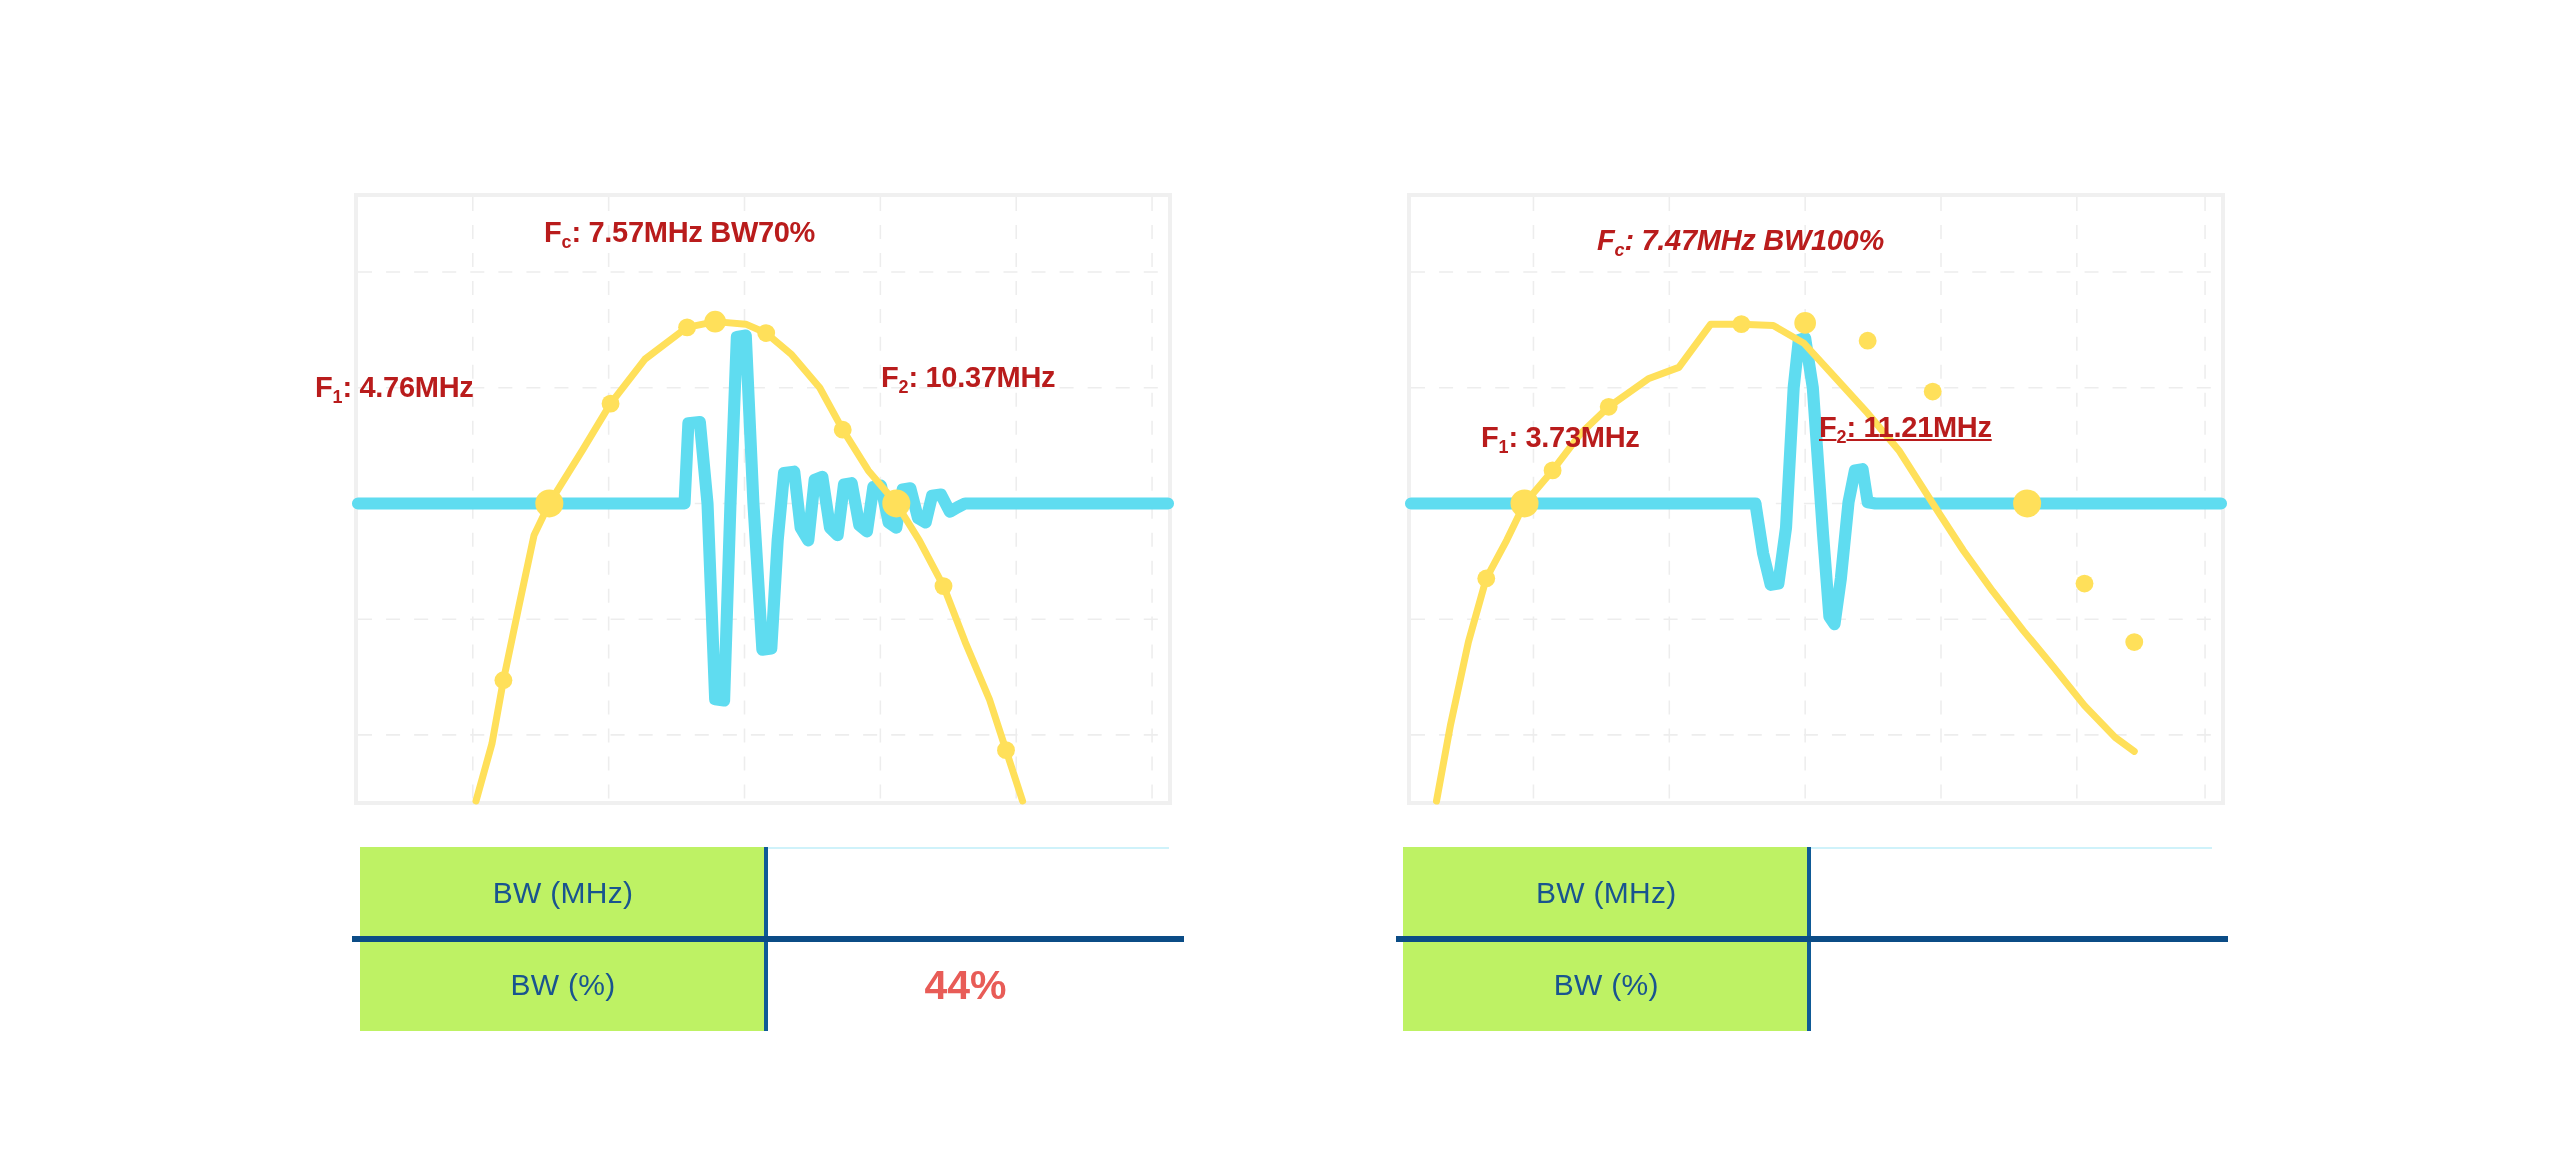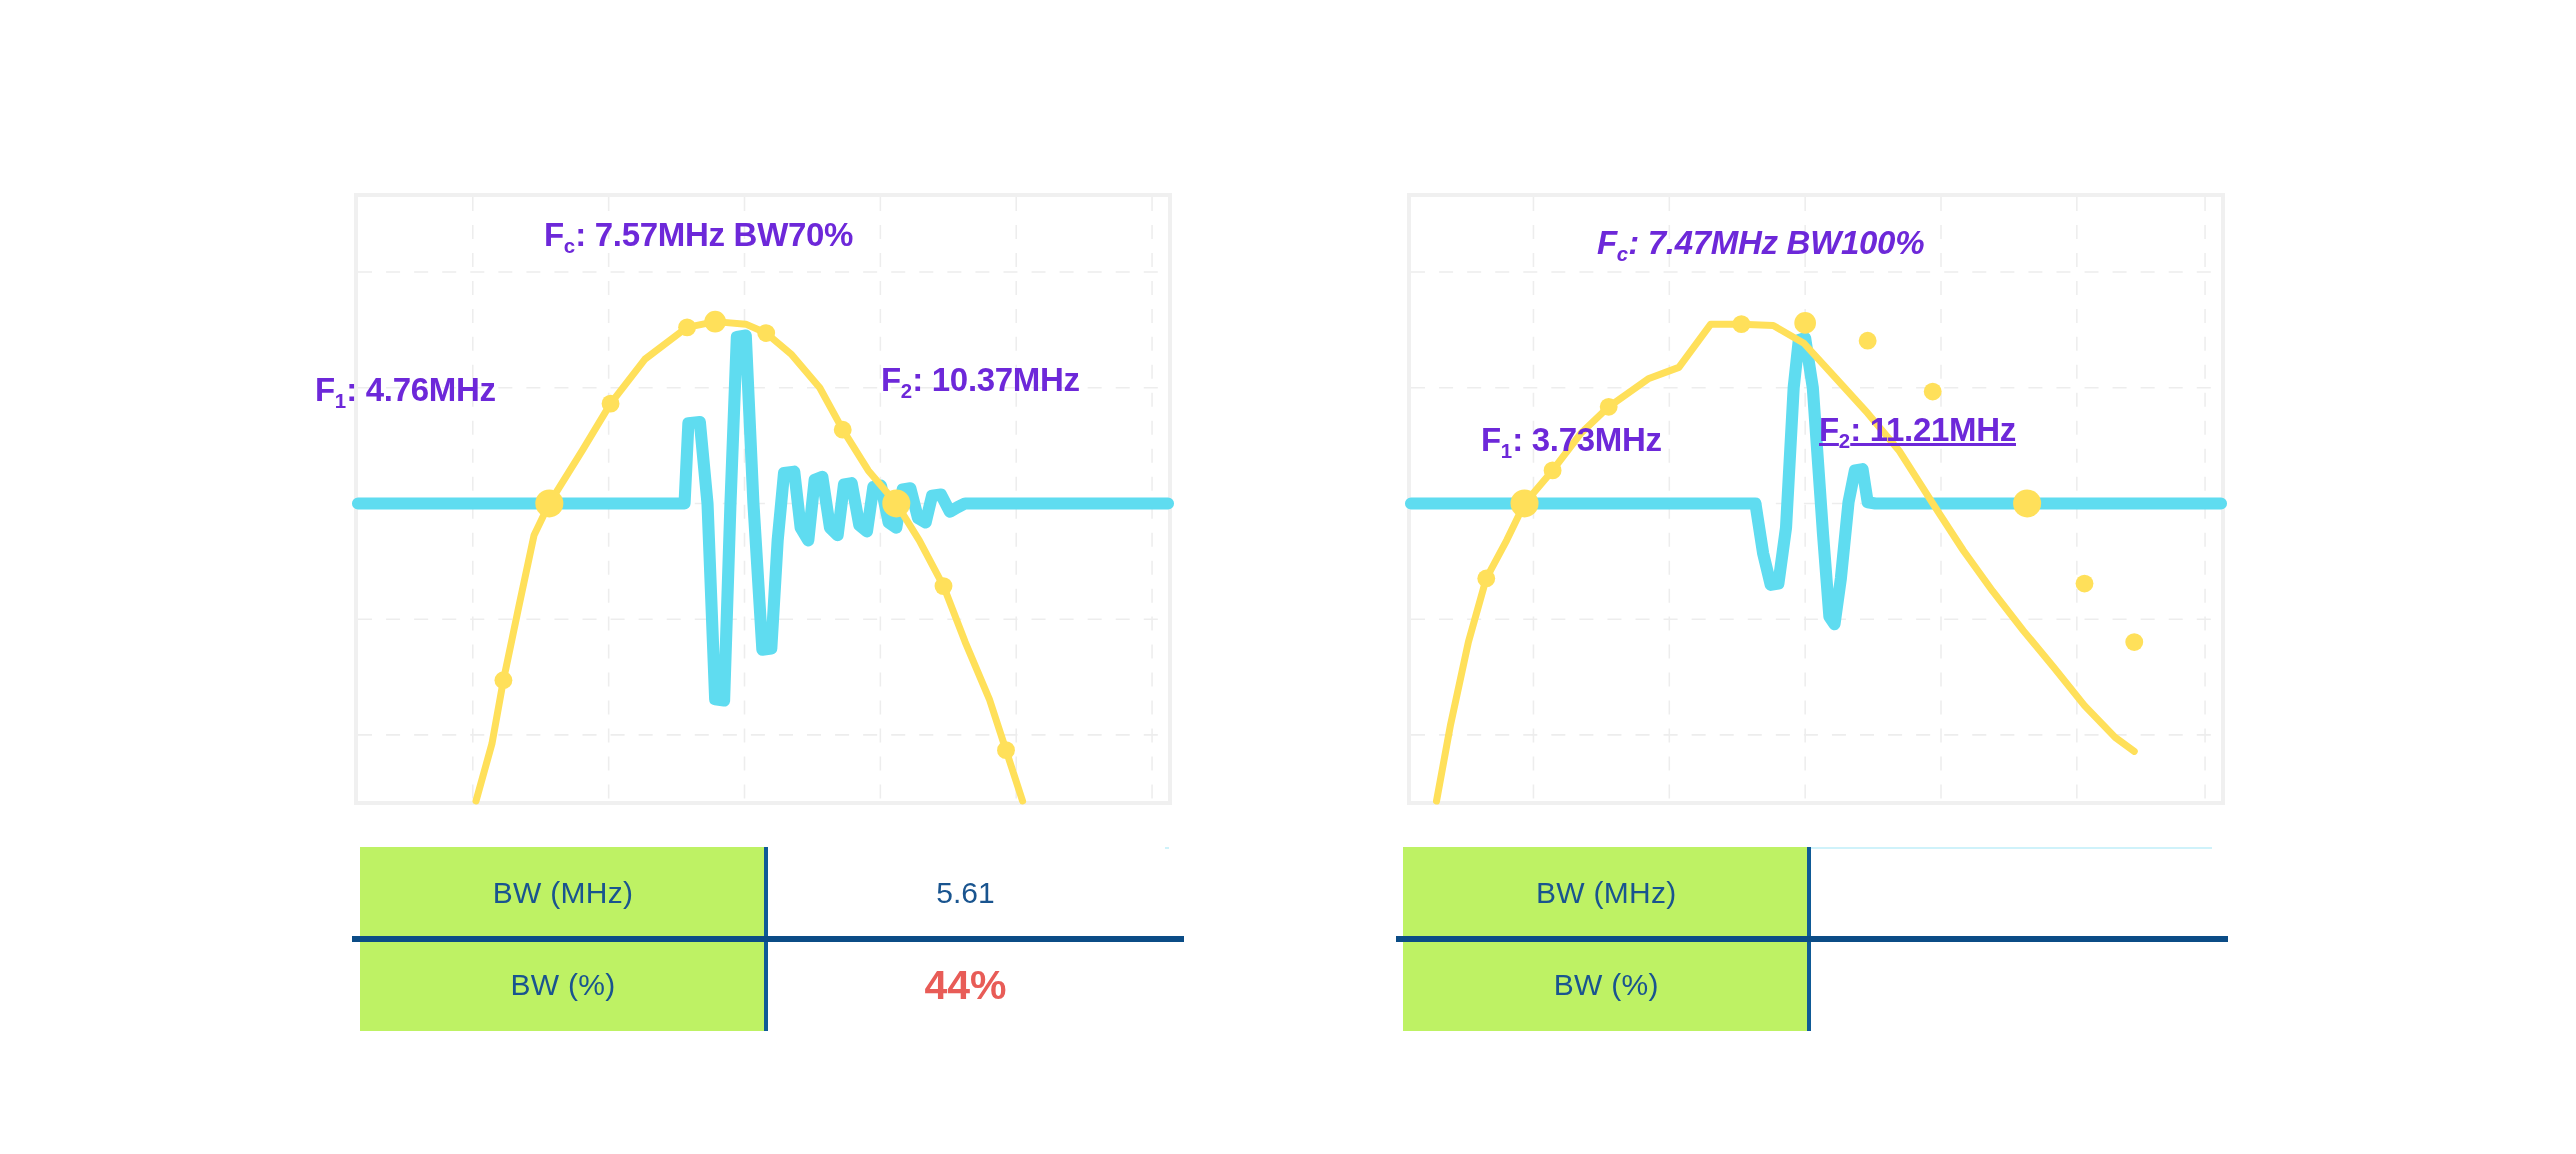--- a/index.html
+++ b/index.html
@@ -47,23 +47,23 @@
     left: 0; top: 0;
     width: 100%;
     height: 100%;
     display: block;
     overflow: visible;
   }
 
   
   .annot {
     position: absolute;
-    color: #6d28d9;
+    color: #b91c1c;
     font-weight: bold;
-    font-size: 33px;
+    font-size: 29px;
     white-space: nowrap;
     letter-spacing: -0.3px;
     font-family: "Liberation Sans", sans-serif;
   }
   .annot sub {
     font-size: 0.62em;
     vertical-align: -0.32em;
     letter-spacing: 0;
   }
 
@@ -245,21 +245,20 @@
     <div class="annot" style="left:553px; top:361px;">
       <span>F</span><sub>2</sub><span>: 10.37MHz</span>
     </div>
 
     <div class="bw-table" style="left:0px; top:847px;">
       <div class="tbl-inner">
         <div class="top-hair"></div>
 
         <div class="row row-0">
           <div class="cell-label">BW (MHz)</div>
-          <div class="cell-value">5.61</div>
         </div>
 
         <div class="row row-1">
           <div class="cell-label">BW (%)</div>
           <div class="cell-value pct">44%</div>
         </div>
 
         <div class="col-div"></div>
         <div class="mid-rule"></div>
       </div>

